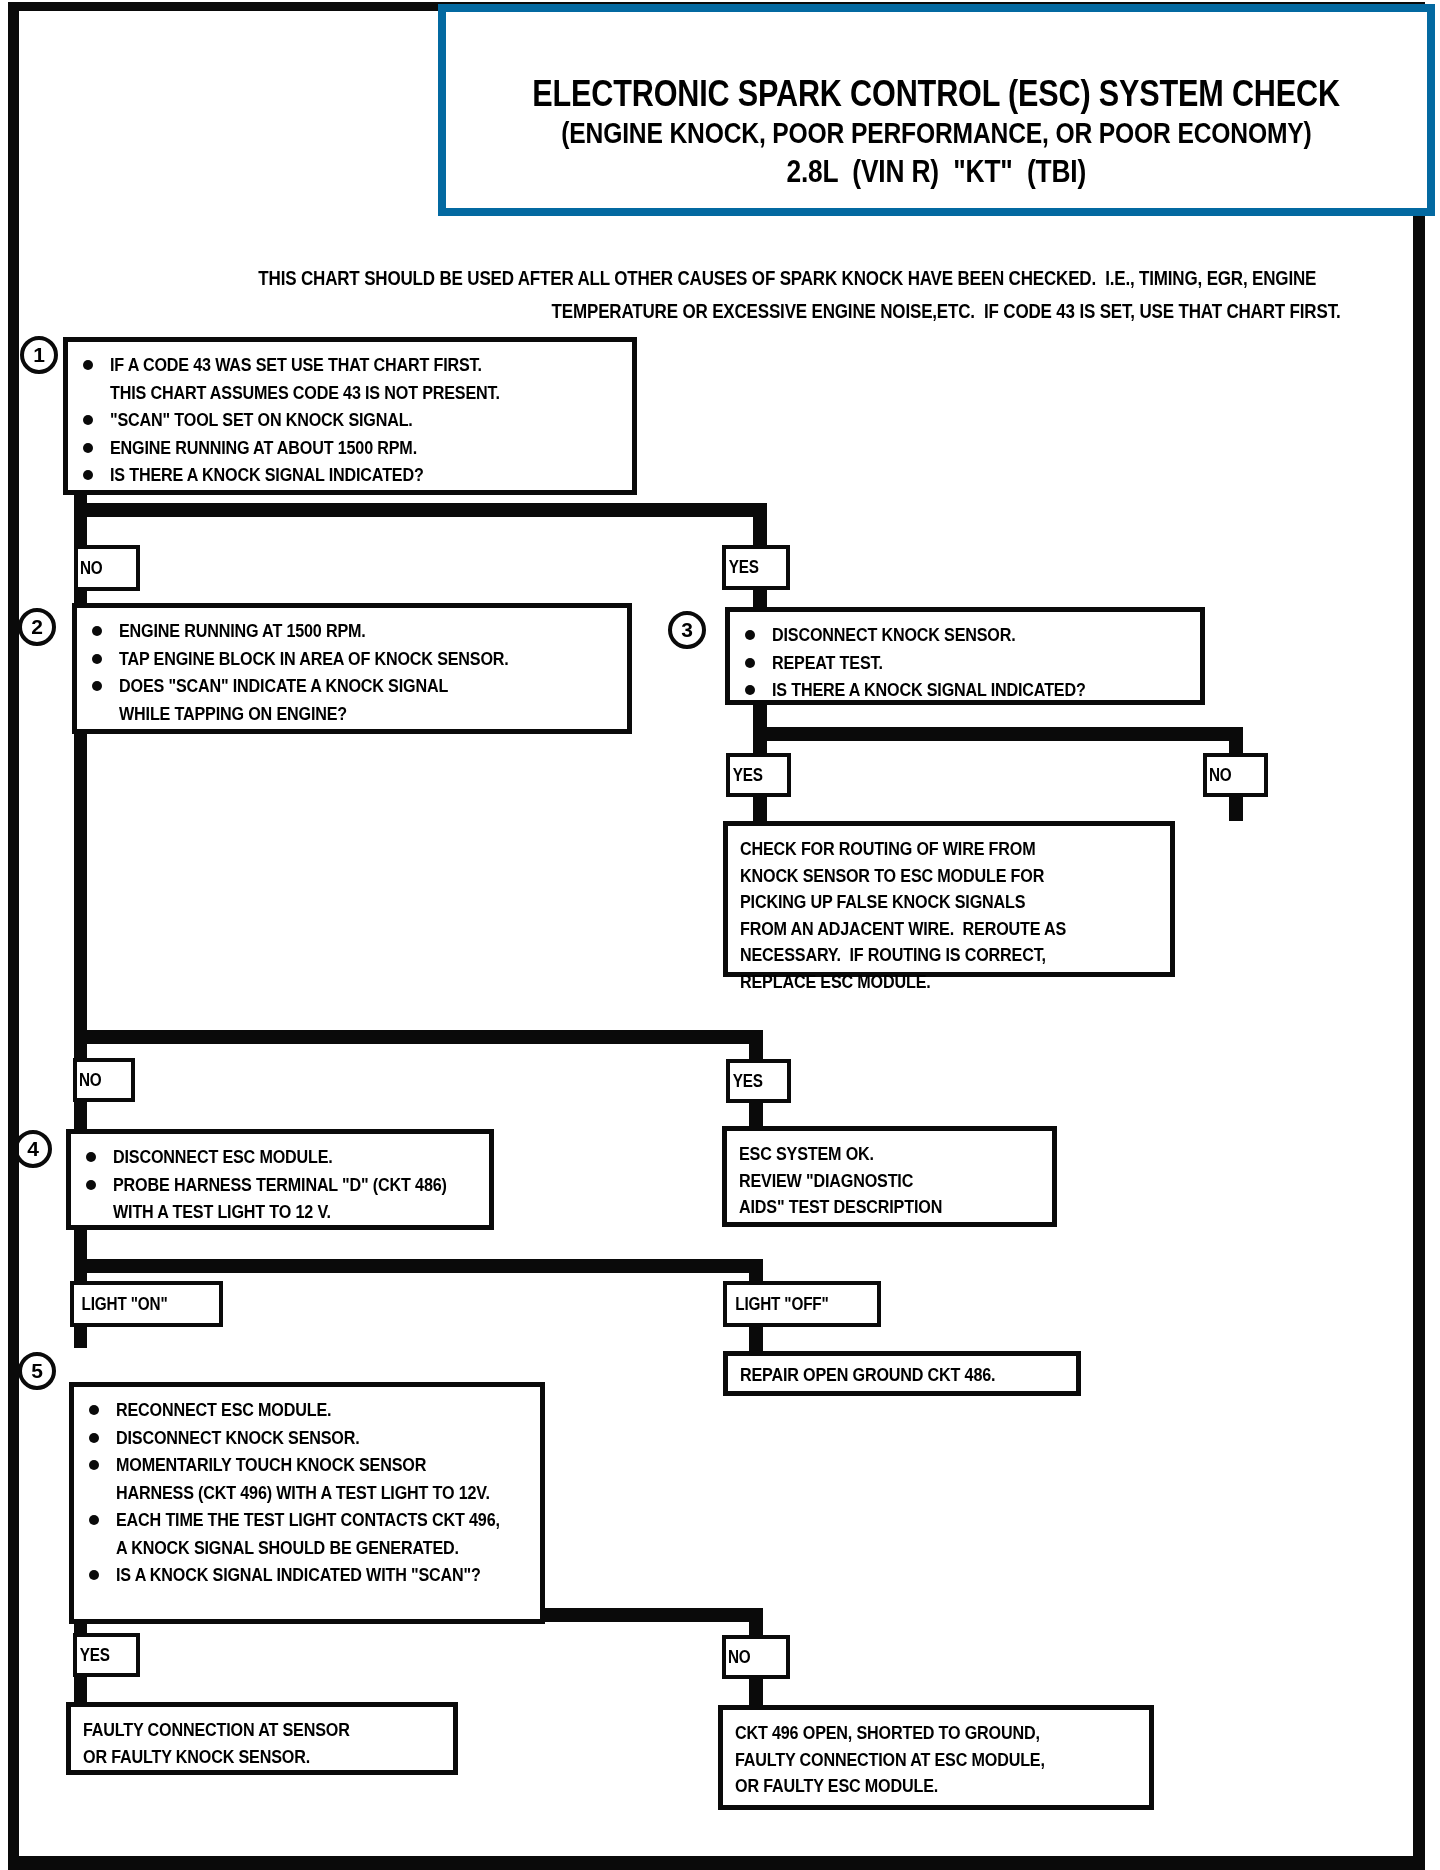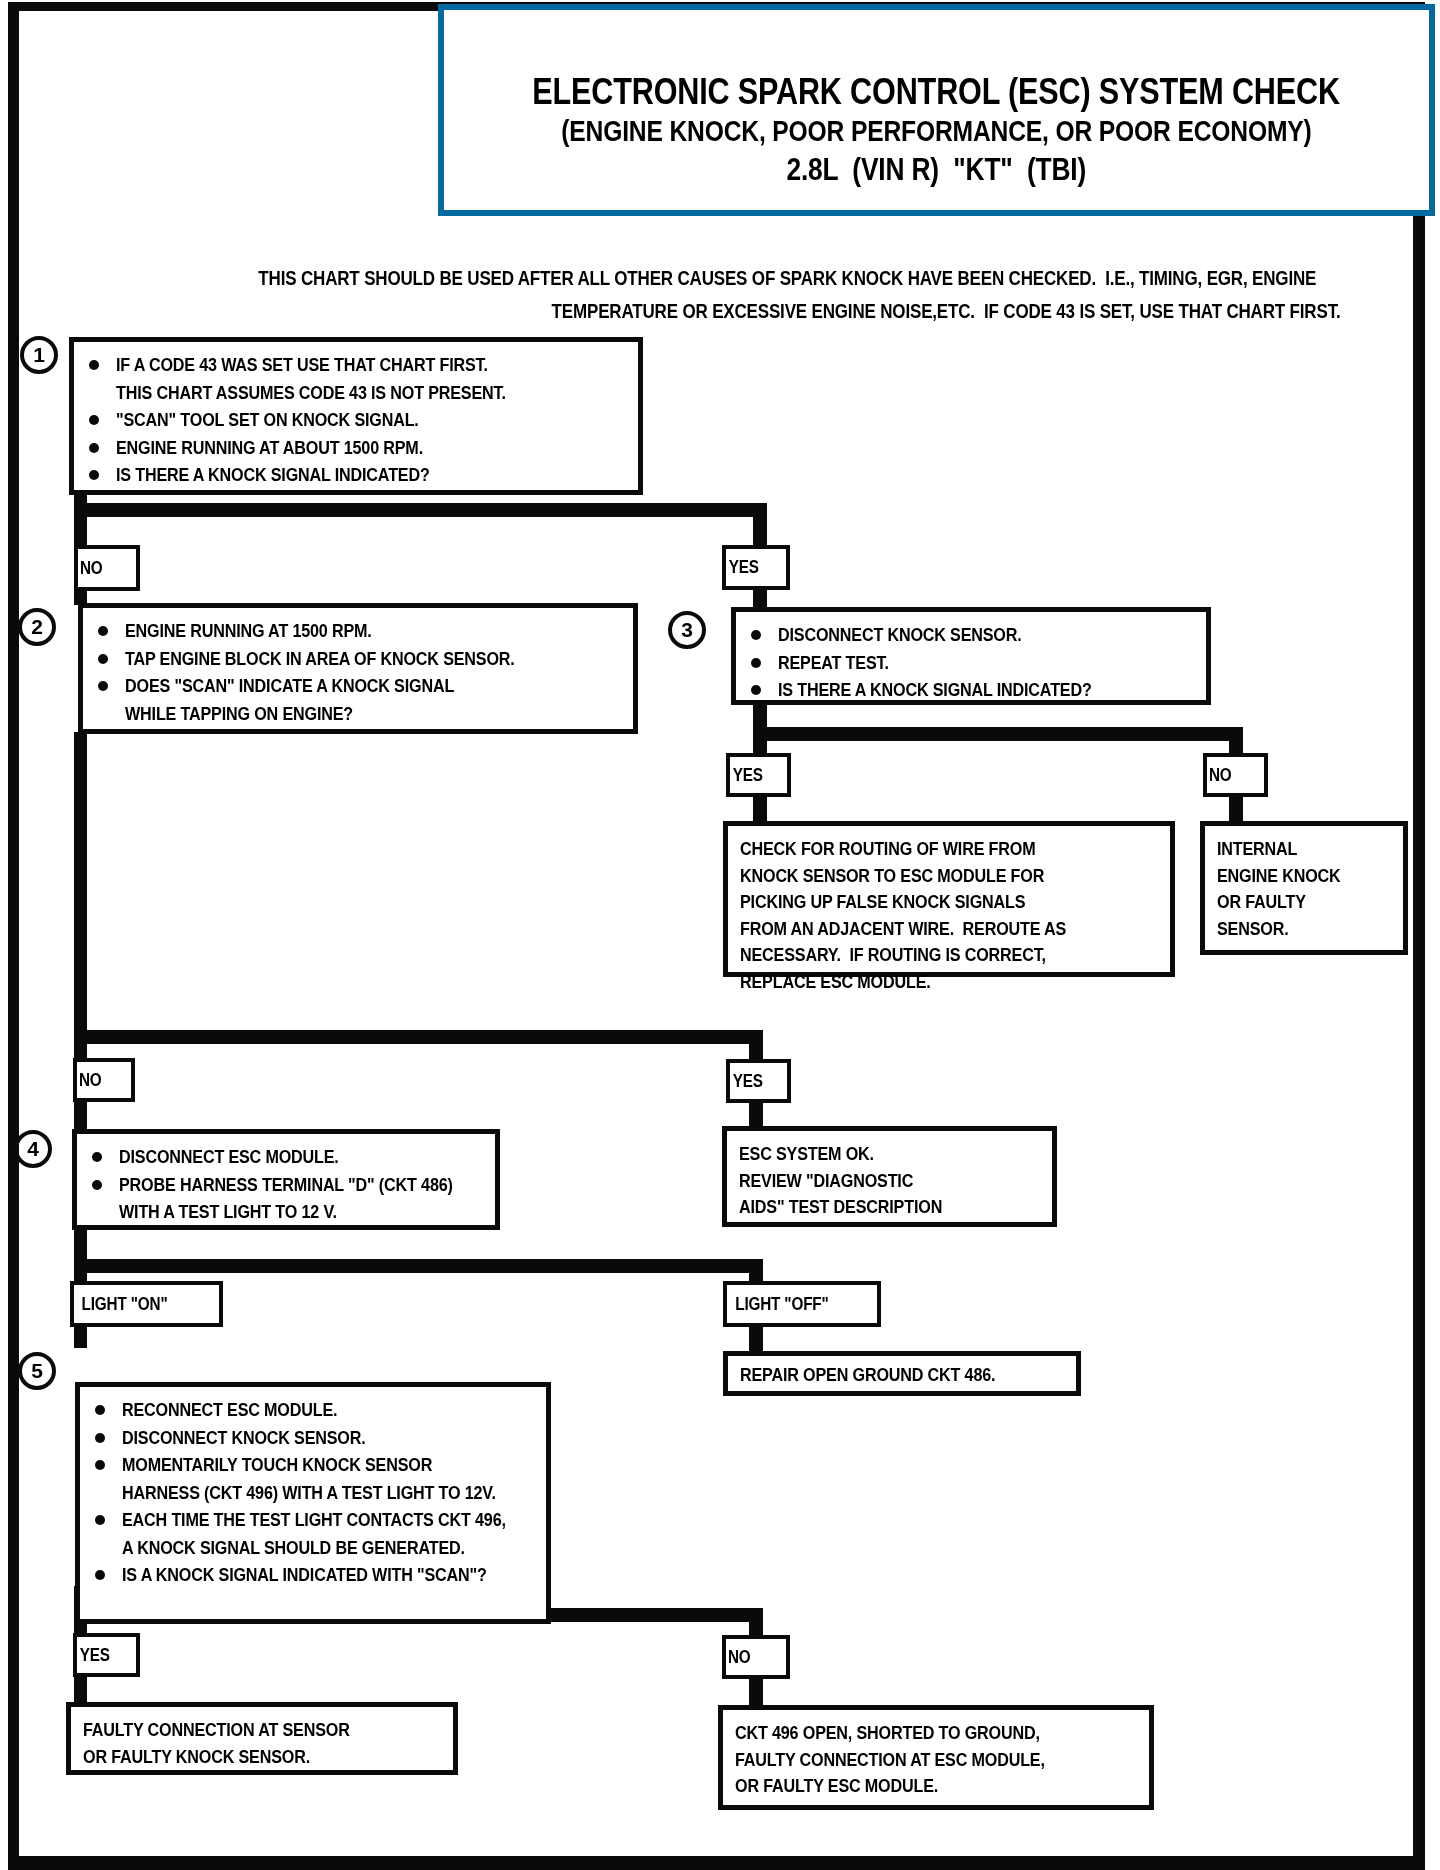--- a/index.html
+++ b/index.html
@@ -13,34 +13,34 @@
   .blabel{
     position:absolute;background:#fff;border:4px solid #0a0a0a;box-sizing:border-box;
     display:flex;align-items:center;justify-content:flex-start;
   }
   .blabel .txt{font-size:18px;font-weight:bold;transform-origin:center;}
   .txt{
     display:inline-block;white-space:pre;font-weight:bold;
     transform:scaleX(0.85);transform-origin:left center;
     letter-spacing:-0.2px;
   }
-  .bullets{padding:9px 4px 6px 13px;margin-left:6px;}
+  .bullets{padding:9px 4px 6px 13px;}
   .brow{display:flex;align-items:flex-start;}
   .dot{flex:0 0 auto;width:10px;height:10px;border-radius:50%;background:#0a0a0a;margin:9px 17px 0 2px;}
   .btxt{font-size:19px;line-height:27.5px;}
   .rbox{padding:10px 12px;}
   .rtxt{font-size:19px;line-height:26.5px;}
   .circ{
     position:absolute;width:38px;height:38px;border:4px solid #0a0a0a;border-radius:50%;
     box-sizing:border-box;background:#fff;display:flex;align-items:center;justify-content:center;
     font-size:21px;font-weight:bold;
   }
   .titlebox{
     position:absolute;left:438px;top:4px;width:997px;height:212px;
-    background:#fff;border:6px solid #0369a1;box-sizing:border-box;z-index:6;
+    background:#fff;border:8px solid #0369a1;box-sizing:border-box;z-index:6;
     text-align:center;padding-top:60px;
   }
   .titlebox .tline{text-align:center;}
   .titlebox .txt{transform-origin:center;}
   .t1{font-size:36px;line-height:43px;}
   .t2{font-size:29px;line-height:36px;}
   .t3{font-size:31px;line-height:41px;}
   .intro{position:absolute;left:30px;top:262px;width:1380px;text-align:right;}
   .intro .txt{transform-origin:center;font-size:20px;line-height:33px;}
   .frame{z-index:4;}
@@ -232,26 +232,20 @@
     </div>
 
   <div class="node rbox" style="left:723px;top:821px;width:452px;height:156px;">
     <span class="txt rtxt">CHECK FOR ROUTING OF WIRE FROM
 KNOCK SENSOR TO ESC MODULE FOR
 PICKING UP FALSE KNOCK SIGNALS
 FROM AN ADJACENT WIRE.  REROUTE AS
 NECESSARY.  IF ROUTING IS CORRECT,
 REPLACE ESC MODULE.</span>
   </div>
-  <div class="node rbox" style="left:1200px;top:821px;width:208px;height:134px;">
-    <span class="txt rtxt">INTERNAL
-ENGINE KNOCK
-OR FAULTY
-SENSOR.</span>
-  </div>
   <div class="node rbox" style="left:722px;top:1126px;width:335px;height:101px;">
     <span class="txt rtxt">ESC SYSTEM OK.
 REVIEW "DIAGNOSTIC
 AIDS" TEST DESCRIPTION</span>
   </div>
   <div class="node rbox" style="left:723px;top:1351px;width:358px;height:45px;padding:6px 12px;">
     <span class="txt rtxt">REPAIR OPEN GROUND CKT 486.</span>
   </div>
   <div class="node rbox" style="left:66px;top:1702px;width:392px;height:73px;">
     <span class="txt rtxt">FAULTY CONNECTION AT SENSOR

